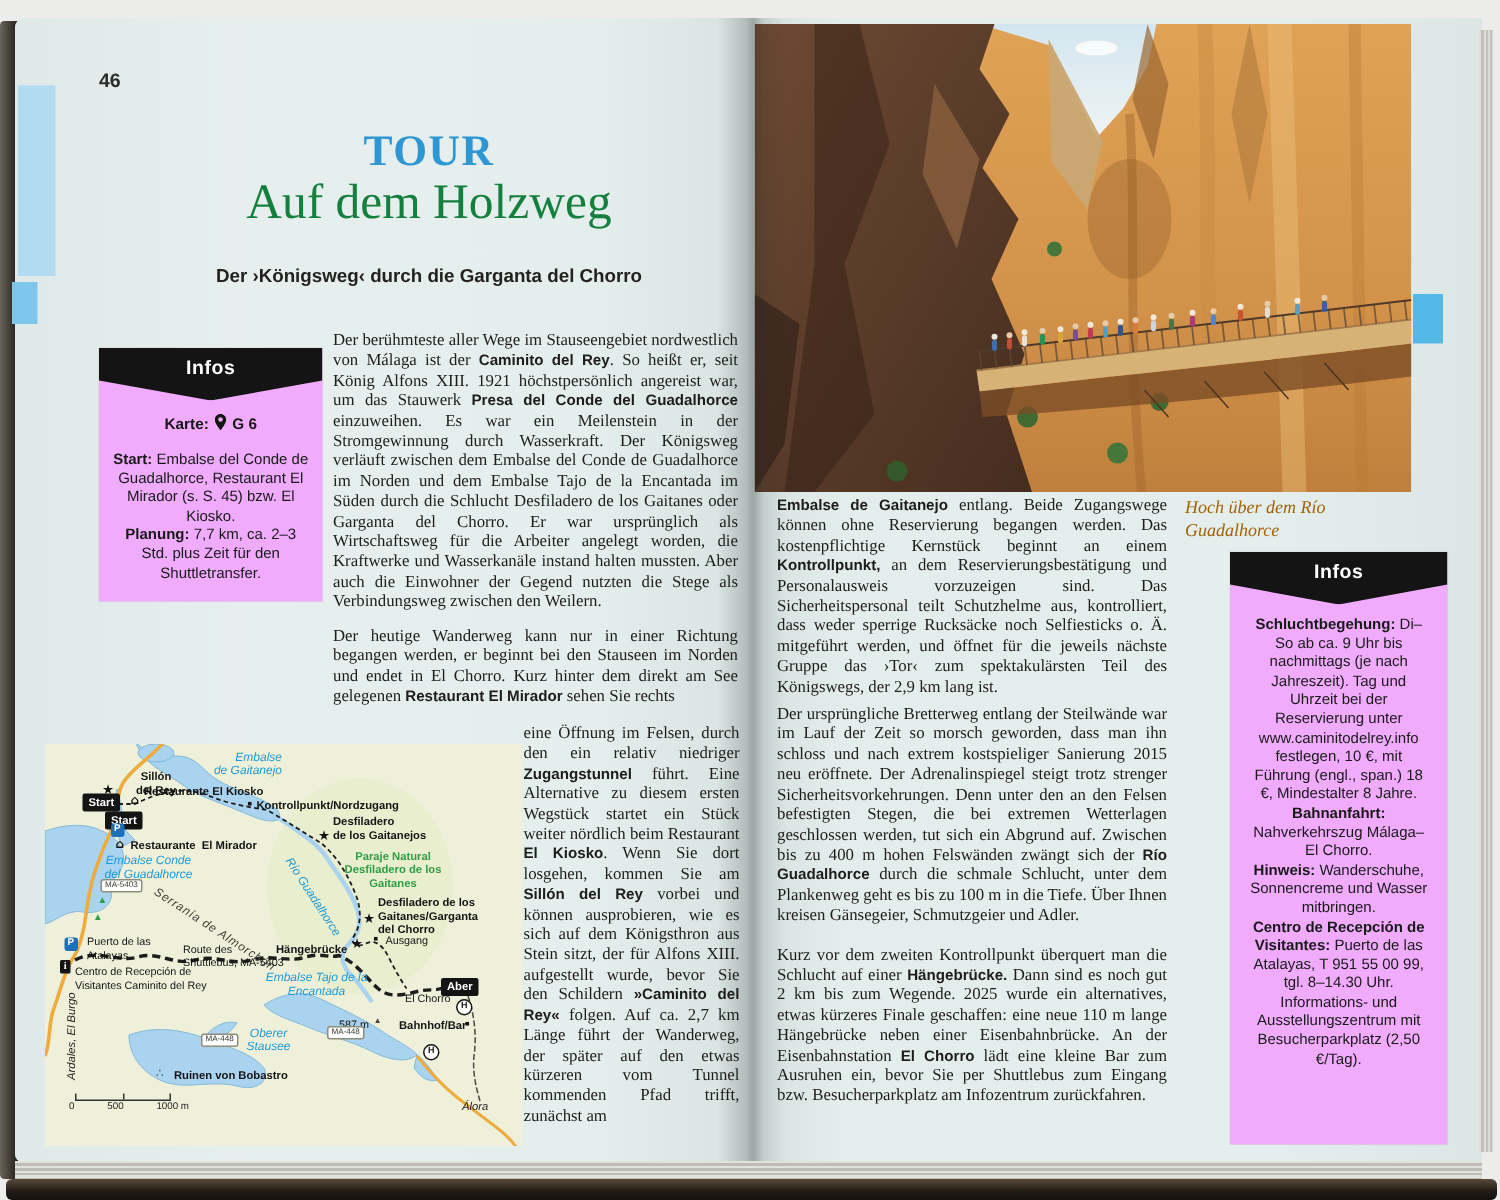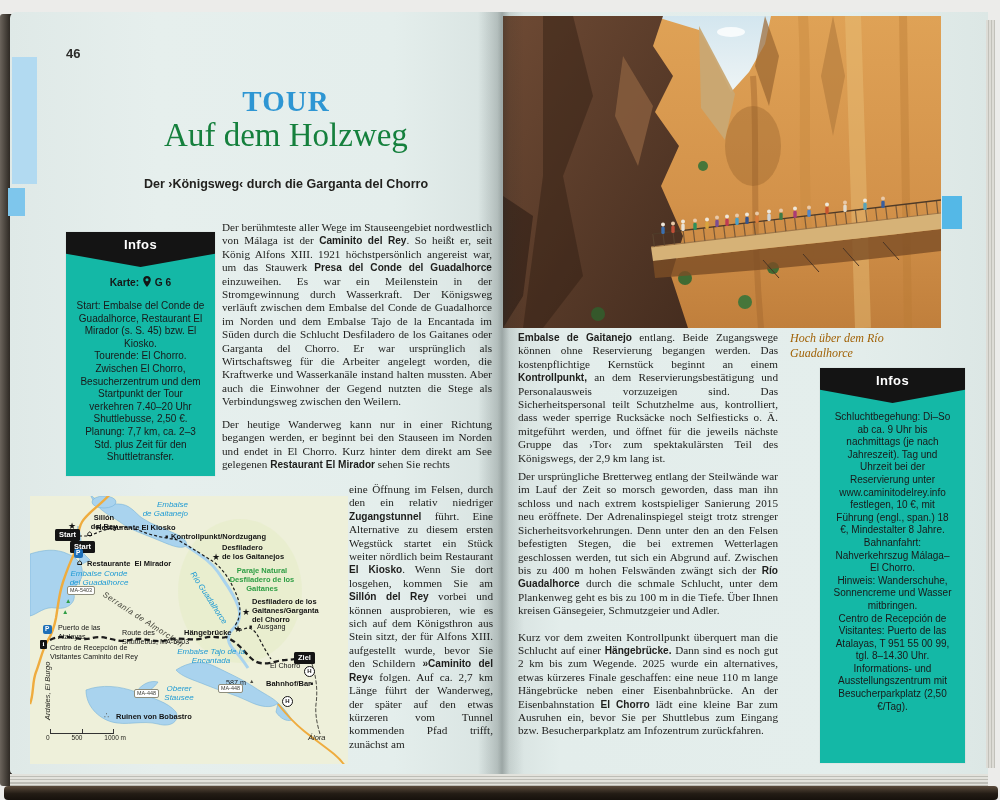--- a/index.html
+++ b/index.html
@@ -37,29 +37,29 @@
   .serif-col{position:absolute;font:400 11.2px/13.4px "Liberation Serif",serif;color:#1d1d1b;
      text-align:justify;}
   .serif-col p{margin:0 0 9px;}
   .serif-col p.tight{margin-bottom:5px;}
   .serif-col p.last{margin-bottom:0;}
   .serif-col p.gap-top{margin-top:13px;}
   .serif-col b{font-family:"Liberation Sans",sans-serif;font-weight:700;font-size:10.1px;}
   .caption{position:absolute;left:790px;top:331px;width:130px;
      font:italic 400 12px/14.5px "Liberation Serif",serif;color:#a16207;}
   
-  .infobox{position:absolute;background:#14b8a6;box-shadow:0 0 0 .5px rgba(0,0,0,.06);}
+  .infobox{position:absolute;background:#f0abfc;box-shadow:0 0 0 .5px rgba(0,0,0,.06);}
   .ib-head{background:#141414;color:#fff;height:35px;text-align:center;
      font:700 13px/25px "Liberation Sans",sans-serif;letter-spacing:.4px;
      clip-path:polygon(0 0,100% 0,100% 62%,50% 100%,0 62%);}
   .ib-body{padding:6px 9px 12px;}
   .ib-karte{text-align:center;font:700 10.2px/13px "Liberation Sans",sans-serif;color:#161616;margin:3px 0 11px;}
   .ib-karte .pin{vertical-align:-1px;margin:0 1px;}
   .ib-entry{font:400 10px/12.6px "Liberation Sans",sans-serif;text-align:center;color:#191919;}
-  .ib-entry b{font-weight:400;}
+  .ib-entry b{font-weight:700;}
   
   .map{position:absolute;left:30px;top:496px;width:318px;height:268px;background:#eef0da;overflow:hidden;}
   .map svg{position:absolute;left:0;top:0;}
   #map-overlay{position:absolute;left:0;top:0;width:100%;height:100%;}
   .ml{position:absolute;font:700 7.5px/8.8px "Liberation Sans",sans-serif;color:#141414;white-space:pre;}
   .ml.water{font:italic 400 8px/9.4px "Liberation Sans",sans-serif;color:#1e9ad4;}
   .ml.natural{font:700 7.5px/9px "Liberation Sans",sans-serif;color:#2f9e45;}
   .ml.plain{font-weight:400;font-size:7.2px;line-height:8.6px;}
   .ml.range{font:italic 400 8px/9px "Liberation Sans",sans-serif;color:#44443a;letter-spacing:.6px;}
   .ml.dest{font:italic 400 7.5px/8.6px "Liberation Sans",sans-serif;color:#26261f;}
@@ -110,21 +110,20 @@
     <div class="ib-body">
       <div class="ib-karte">
         <b>Karte:</b>
         <svg class="pin" width="8" height="11" viewBox="0 0 9 13">
             <path fill="#141414" d="M4.5 0C2 0 0 2 0 4.4 0 7.7 4.5 13 4.5 13S9 7.7 9 4.4C9 2 7 0 4.5 0zm0 6.2a1.8 1.8 0 1 1 0-3.6 1.8 1.8 0 0 1 0 3.6z"></path>
           </svg>
         <b>G 6</b>
       </div>
       <div id="ibL-entries">
           <div class="ib-entry"><b>Start:</b> Embalse del Conde de Guadalhorce, Restaurant El Mirador (s. S. 45) bzw. El Kiosko.</div>
-          <div class="ib-entry"><b>Tourende:</b> El Chorro. Zwischen El Chorro, Besucherzentrum und dem Startpunkt der Tour verkehren 7.40–20 Uhr Shuttlebusse, 2,50 €.</div>
           <div class="ib-entry"><b>Planung:</b> 7,7 km, ca. 2–3 Std. plus Zeit für den Shuttletransfer.</div>
         </div>
     </div>
   </div>
 
   <div class="serif-col" style="left:222px;top:221px;width:270px;">
     <p>Der berühmteste aller Wege im Stauseengebiet nordwestlich von Málaga ist der <b>Caminito del Rey</b>. So heißt er, seit König Alfons XIII. 1921 höchstpersönlich angereist war, um das Stauwerk <b>Presa del Conde del Guadalhorce</b> einzuweihen. Es war ein Meilenstein in der Stromgewinnung durch Wasserkraft. Der Königsweg verläuft zwischen dem Embalse del Conde de Guadalhorce im Norden und dem Embalse Tajo de la Encantada im Süden durch die Schlucht Desfiladero de los Gaitanes oder Garganta del Chorro. Er war ursprünglich als Wirtschaftsweg für die Arbeiter angelegt worden, die Kraftwerke und Wasserkanäle instand halten mussten. Aber auch die Einwohner der Gegend nutzten die Stege als Verbindungsweg zwischen den Weilern.</p>
     <p class="last">Der heutige Wanderweg kann nur in einer Richtung begangen werden, er beginnt bei den Stauseen im Norden und endet in El Chorro. Kurz hinter dem direkt am See gelegenen <b>Restaurant El Mirador</b> sehen Sie rechts</p>
   </div>
   <div class="serif-col" style="left:349px;top:483px;width:144px;">
@@ -185,21 +184,21 @@
 Atalayas</div>
         <div class="ml plain" style="left: 20px; top: 148px;">Centro de Recepción de
 Visitantes Caminito del Rey</div>
         <div class="ml dest" style="left: 14px; top: 224px; transform: rotate(-90deg); transform-origin: 0px 0px;">Ardales, El Burgo</div>
         <div class="ml poi" style="left: 86px; top: 217px;">Ruinen von Bobastro</div>
         <div class="ml water" style="left: 128px; top: 188px; width: 42px; text-align: center;">Oberer
 Stausee</div>
         <div class="ml dest" style="left: 278px; top: 238px;">Álora</div>
         <div class="mbadge" style="left: 25px; top: 33px;">Start</div>
         <div class="mbadge" style="left: 40px; top: 45px;">Start</div>
-        <div class="mbadge" style="left: 264px; top: 156px;">Ziel</div>
+        <div class="mbadge" style="left: 264px; top: 156px;">Aber</div>
         <div class="mshield" style="left: 37px; top: 90px;">MA-5403</div>
         <div class="mshield" style="left: 104px; top: 193px;">MA-448</div>
         <div class="mshield" style="left: 188px; top: 188px;">MA-448</div>
         <div class="mic mi-star" style="left: 38px; top: 26px;">★</div>
         <div class="mic mi-star" style="left: 182px; top: 57px;">★</div>
         <div class="mic mi-star" style="left: 212px; top: 112px;">★</div>
         <div class="mic mi-star" style="left: 204px; top: 129px;">★</div>
         <div class="mic mi-house" style="left: 57px; top: 34px;">⌂</div>
         <div class="mic mi-house" style="left: 47px; top: 63px;">⌂</div>
         <div class="mic mi-square" style="left: 135px; top: 38px;">■</div>

